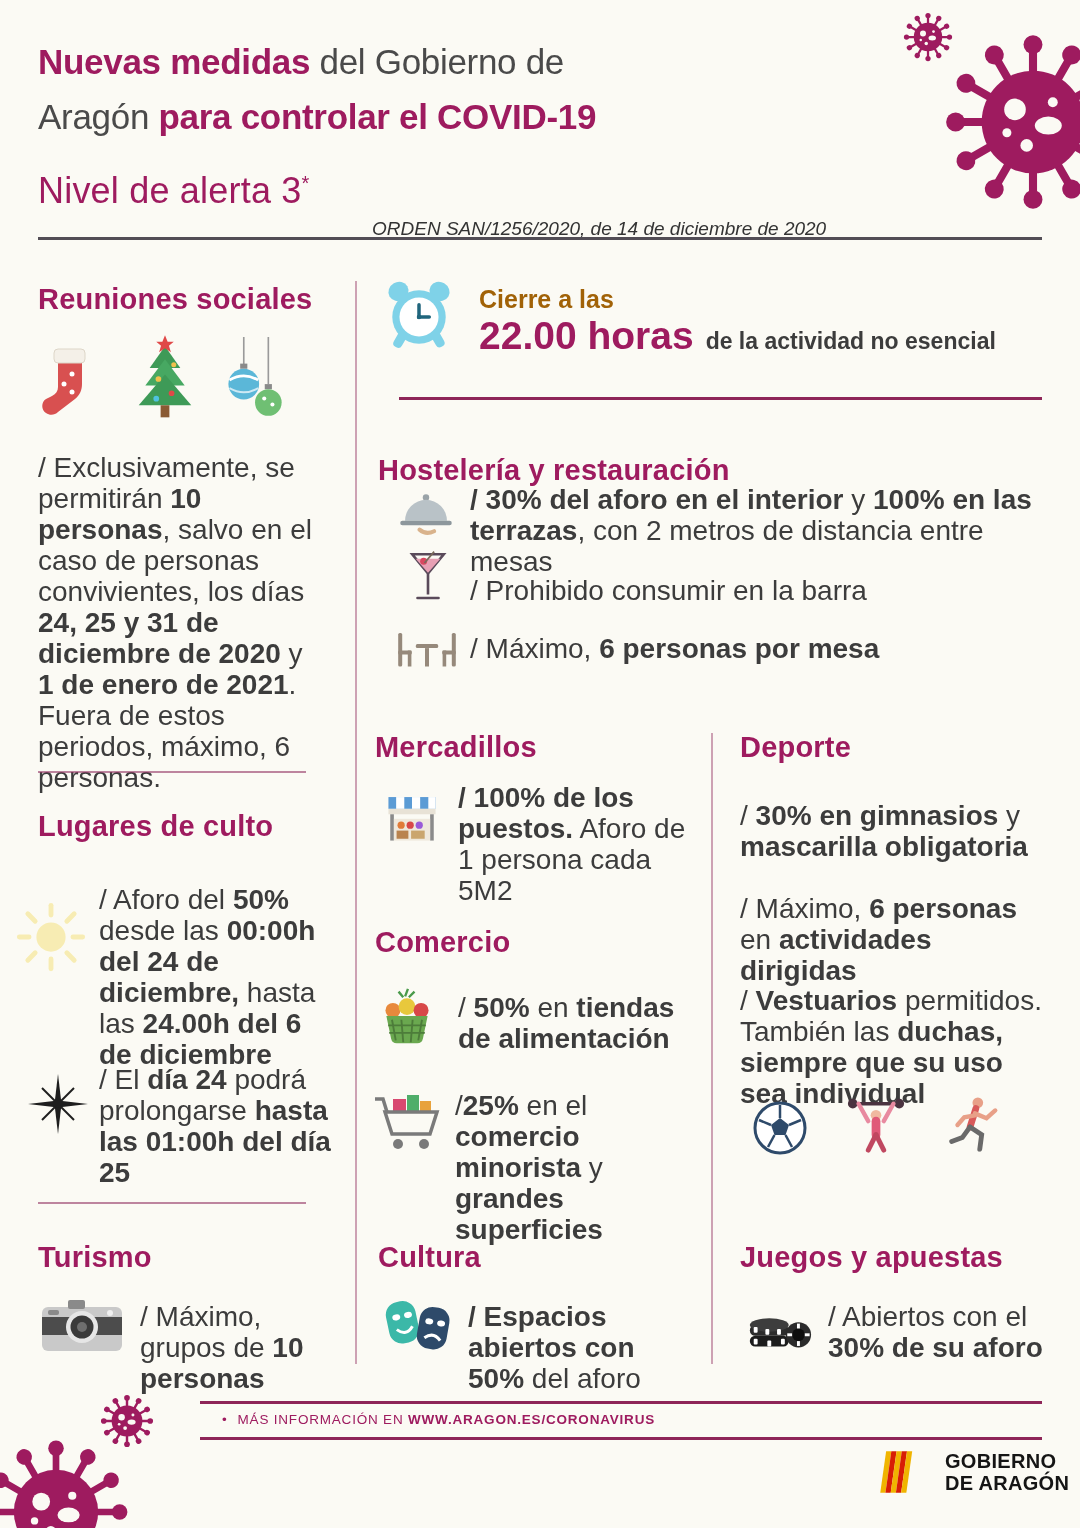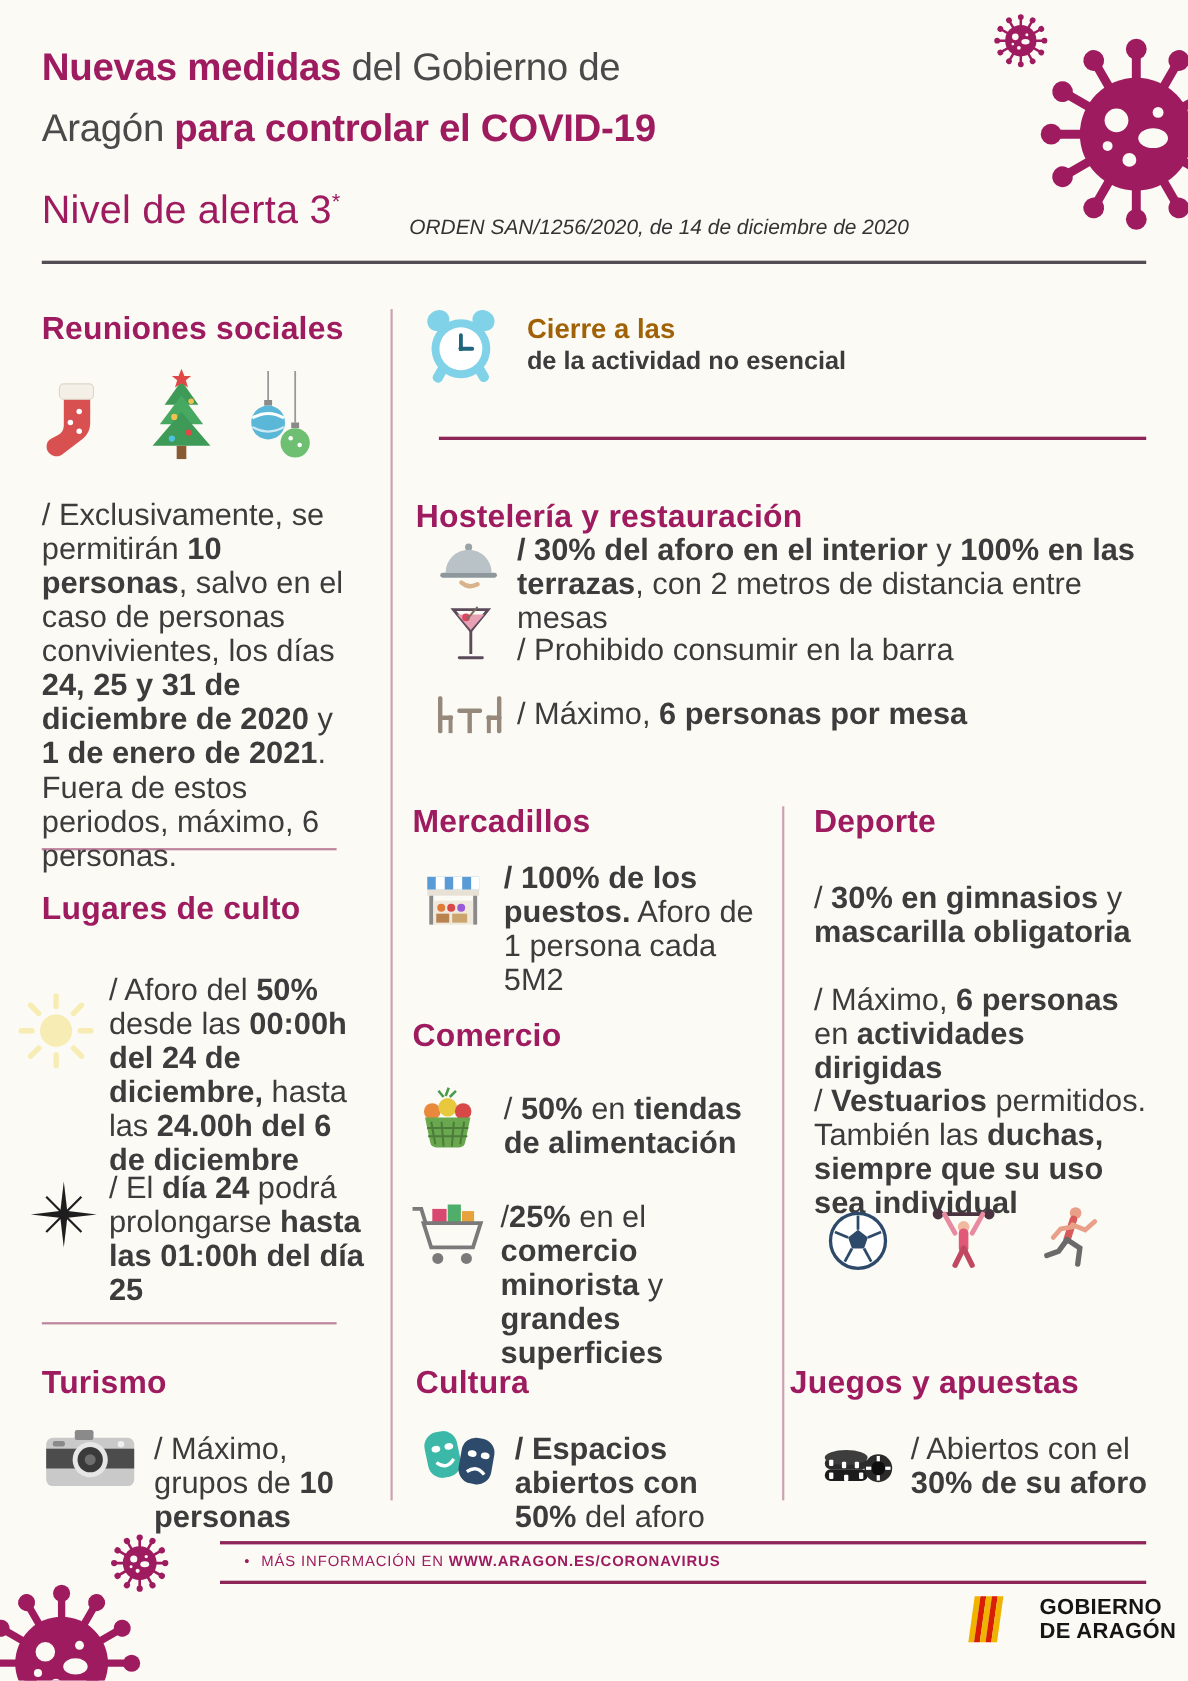--- a/index.html
+++ b/index.html
@@ -6,21 +6,21 @@
   * { margin:0; padding:0; box-sizing:border-box; }
   body { margin:0; font-family:"Liberation Sans", sans-serif; background:#ffffff; }
   .page { position:relative; width:1080px; height:1528px; background:var(--bg); overflow:hidden; color:var(--dark); }
   .abs { position:absolute; }
   .accent { color:var(--accent); }
   b { font-weight:bold; }
   .title { font-size:35px; line-height:55px; color:#4a4a4a; letter-spacing:-0.3px; }
   .title b { color:var(--accent); }
   .alert { font-size:36px; color:var(--accent); letter-spacing:0.2px; }
   .alert sup { font-size:20px; vertical-align:super; }
-  .order { font-size:19px; font-style:italic; color:#333; }
+  .order { font-size:19px; font-style:italic; color:#333;margin-top:21px; }
   .h2 { font-size:29px; font-weight:bold; color:var(--accent); letter-spacing:0.2px; }
   .txt { font-size:28px; line-height:31px; color:#3c3c3c; }
   .rule { position:absolute; background:#524d55; }
   .rule-thin { position:absolute; height:2px; background:rgba(148,54,100,0.6); }
   .rule-accent { position:absolute; height:2.5px; background:#8e2558; }
   .vrule { position:absolute; width:2px; background:rgba(148,54,100,0.45); }
   .clock-l1 { font-size:25px; font-weight:bold; color:#a16207; }
   .clock-l2 { display:flex; align-items:baseline; gap:12px; white-space:nowrap; }
   .clock-time { font-size:39px; font-weight:bold; color:var(--accent); }
   .clock-suffix { font-size:23px; font-weight:bold; color:#3c3c3c; }
@@ -361,20 +361,21 @@
 
   <div class="vrule" style="left:355px; top:281px; height:1083px;"></div>
   <div class="vrule" style="left:711px; top:733px; height:631px;"></div>
 
   <svg class="icon" style="left:382px; top:278px;" width="74" height="74">
       <use href="#sym-clock"></use>
     </svg>
   <div class="abs" style="left:479px; top:285px;">
     <div class="clock-l1">Cierre a las</div>
     <div class="clock-l2">
+      <span class="clock-time">22.00 horas</span>
       <span class="clock-suffix">de la actividad no esencial</span>
     </div>
   </div>
   <div class="rule-accent" style="left:399px; top:397px; width:643px;"></div>
 
   <div class="abs h2" style="left:38px; top:283px;">Reuniones sociales</div>
   <svg class="icon" style="left:42px; top:344px;" width="56" height="75">
       <use href="#sym-stocking"></use>
     </svg>
   <svg class="icon" style="left:127px; top:333px;" width="76" height="92">
@@ -448,21 +449,21 @@
   <svg class="icon" style="left:752px; top:1100px;" width="56" height="56">
       <use href="#sym-ball"></use>
     </svg>
   <svg class="icon" style="left:845px; top:1094px;" width="62" height="62">
       <use href="#sym-lifter"></use>
     </svg>
   <svg class="icon" style="left:941px; top:1094px;" width="62" height="62">
       <use href="#sym-runner"></use>
     </svg>
 
-  <div class="abs h2" style="left:718px; top:1241px;">Juegos y apuestas</div>
+  <div class="abs h2" style="left:740px; top:1241px;">Juegos y apuestas</div>
   <svg class="icon" style="left:744px; top:1296px;" width="70" height="62">
       <use href="#sym-chips"></use>
     </svg>
   <div class="abs txt" style="left:828px; top:1301px; width:222px;"><span>/ Abiertos con el </span><b>30% de su aforo</b></div>
 
   <div class="rule-accent" style="left:200px; top:1401px; width:842px;"></div>
   <div class="abs footer-info" style="left:222px; top:1412px;"><span class="bullet">•</span><span>MÁS INFORMACIÓN EN </span><b>WWW.ARAGON.ES/CORONAVIRUS</b></div>
   <div class="rule-accent" style="left:200px; top:1437px; width:842px;"></div>
 
   <svg class="icon" style="left:100px; top:1394px;" width="54" height="54">

